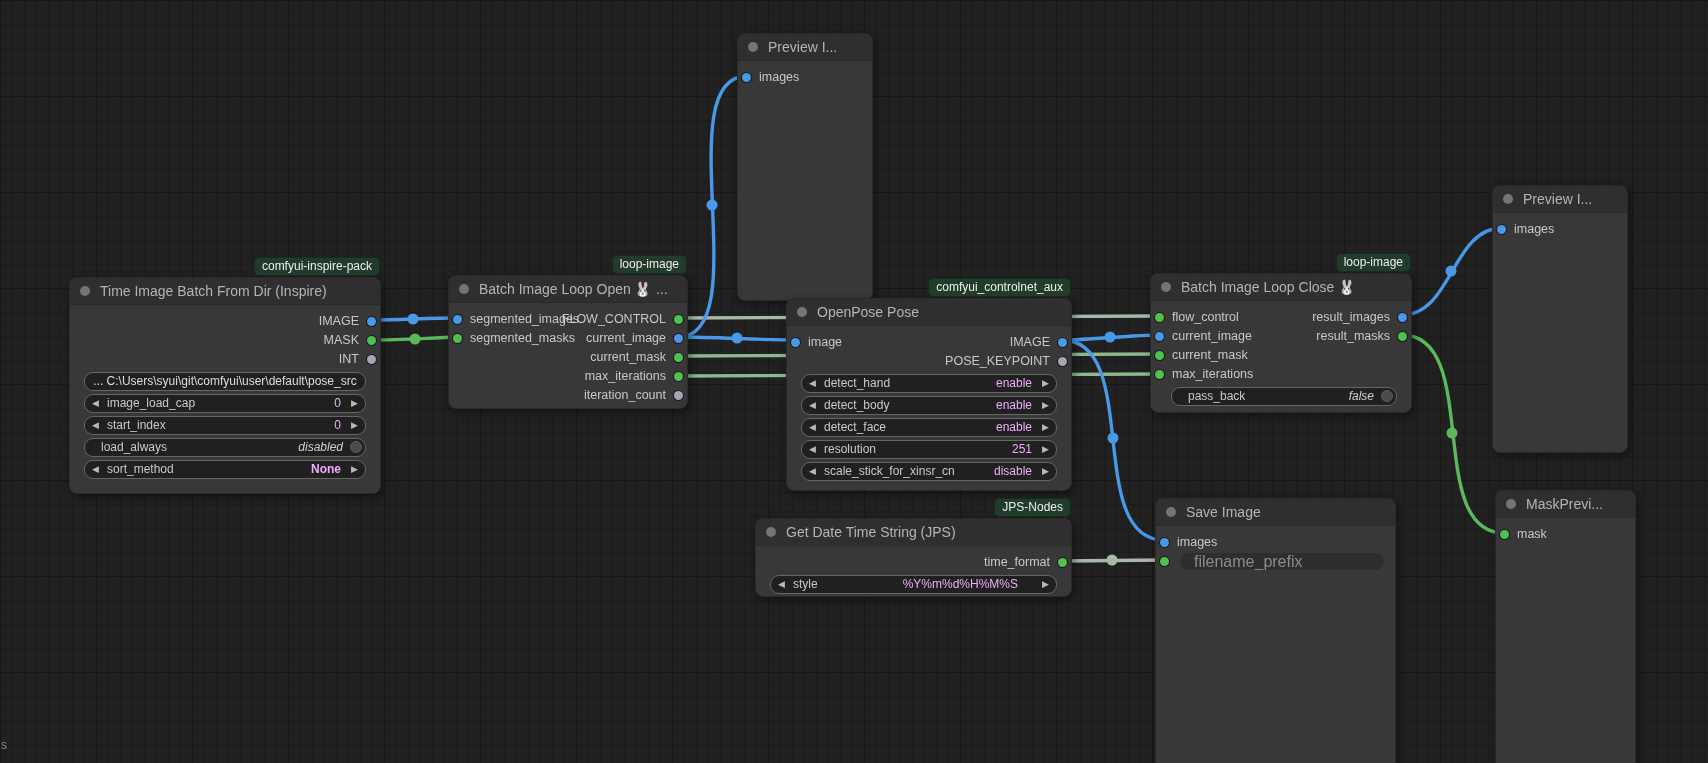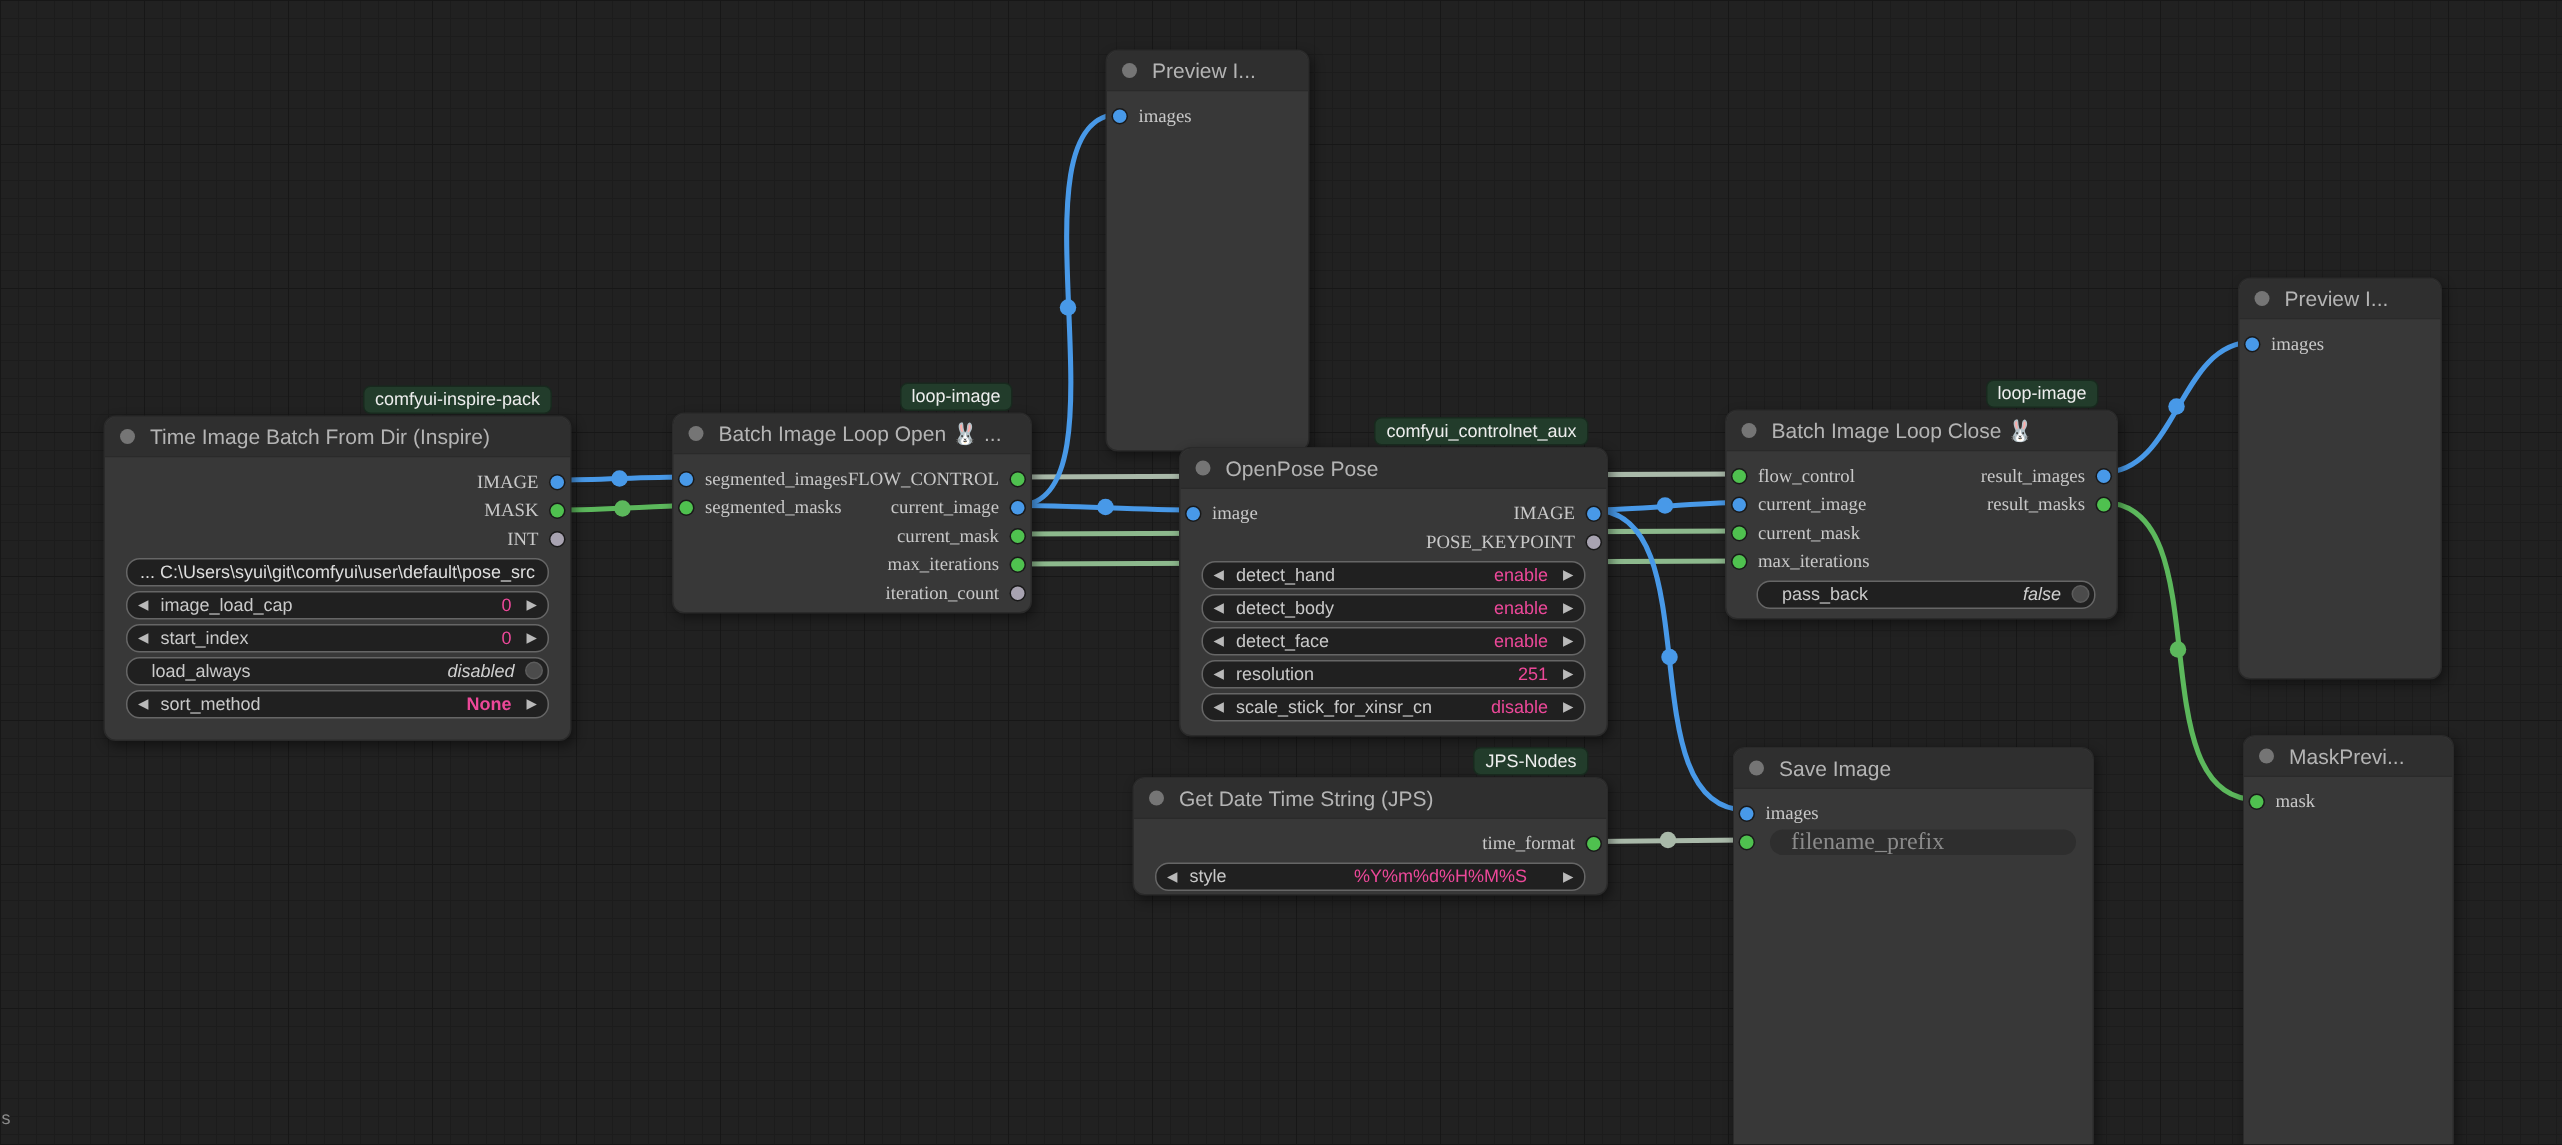--- a/index.html
+++ b/index.html
@@ -27,49 +27,49 @@
   .titlebar{
     position:relative;height:26px;line-height:26px;background:#2f2f2f;
     border-radius:8px 8px 0 0;border-bottom:1px solid #2a2a2a;
     color:#b4b4b4;font-size:14px;white-space:nowrap;overflow:hidden;
     padding-left:30px;
   }
   .collapse-dot{
     position:absolute;left:10px;top:8px;width:10px;height:10px;border-radius:50%;
     background:#757575;
   }
-  .rows{padding-top:7px;font-family:Liberation Serif, serif;}
+  .rows{padding-top:7px;}
   .row{position:relative;height:19px;line-height:19px;font-size:12.5px;color:#c8c8c8;}
   .in-label{position:absolute;left:21px;white-space:nowrap;}
   .out-label{position:absolute;right:21px;white-space:nowrap;}
   .pdot{
     position:absolute;top:5px;width:9px;height:9px;border-radius:50%;
     box-shadow:0 0 0 1px rgba(0,0,0,.55);
   }
   .pdot.in{left:4px;} .pdot.out{right:4px;}
   .p-blue{background:#4899e8;} .p-green{background:#4fc14f;}
   .p-gray{background:#a8a3b1;}
   .widget{
     position:relative;height:17px;line-height:17px;margin:3px 14px;
     background:#202020;border:1px solid #666;border-radius:9px;
     font-size:12px;color:#c9c9c9;white-space:nowrap;overflow:hidden;
   }
   .widget .arrow{position:absolute;top:0;color:#b9b9b9;font-size:9px;}
   .widget .arrow.l{left:7px;} .widget .arrow.r{right:7px;}
   .widget .wlabel{position:absolute;left:22px;}
-  .widget .wvalue{position:absolute;right:24px;color:#ec4899;}
+  .widget .wvalue{position:absolute;right:24px;color:#f0abfc;}
   .widget.toggle .wlabel{left:16px;}
   .widget.toggle .wvalue{right:24px;color:#cfcfcf;font-style:italic;}
   .knob{
     position:absolute;right:3px;top:2px;width:12px;height:12px;border-radius:50%;
     background:#4b4b4b;border:1px solid #5c5c5c;box-sizing:border-box;
   }
   .widget.textpath{text-align:center;color:#dedede;}
   .badge{
-    position:absolute;top:-21px;right:12px;height:17px;line-height:17px;
+    position:absolute;top:-21px;right:0;height:17px;line-height:17px;
     background:#223c2b;color:#ededed;font-size:12px;border-radius:5px;
     padding:0 7px;white-space:nowrap;border:1px solid #18291e;
   }
   .pillrow{position:relative;height:19px;}
   .pill-widget{
     position:absolute;left:24px;right:11px;top:1px;height:17px;line-height:17px;
     background:#2e2e2e;border-radius:9px;font-size:16px;color:#8b8b8b;
     padding-left:14px;white-space:nowrap;overflow:hidden;
   }
   .corner-text{position:absolute;left:1px;top:738px;color:#8a8a8a;font-size:12px;z-index:3;}

